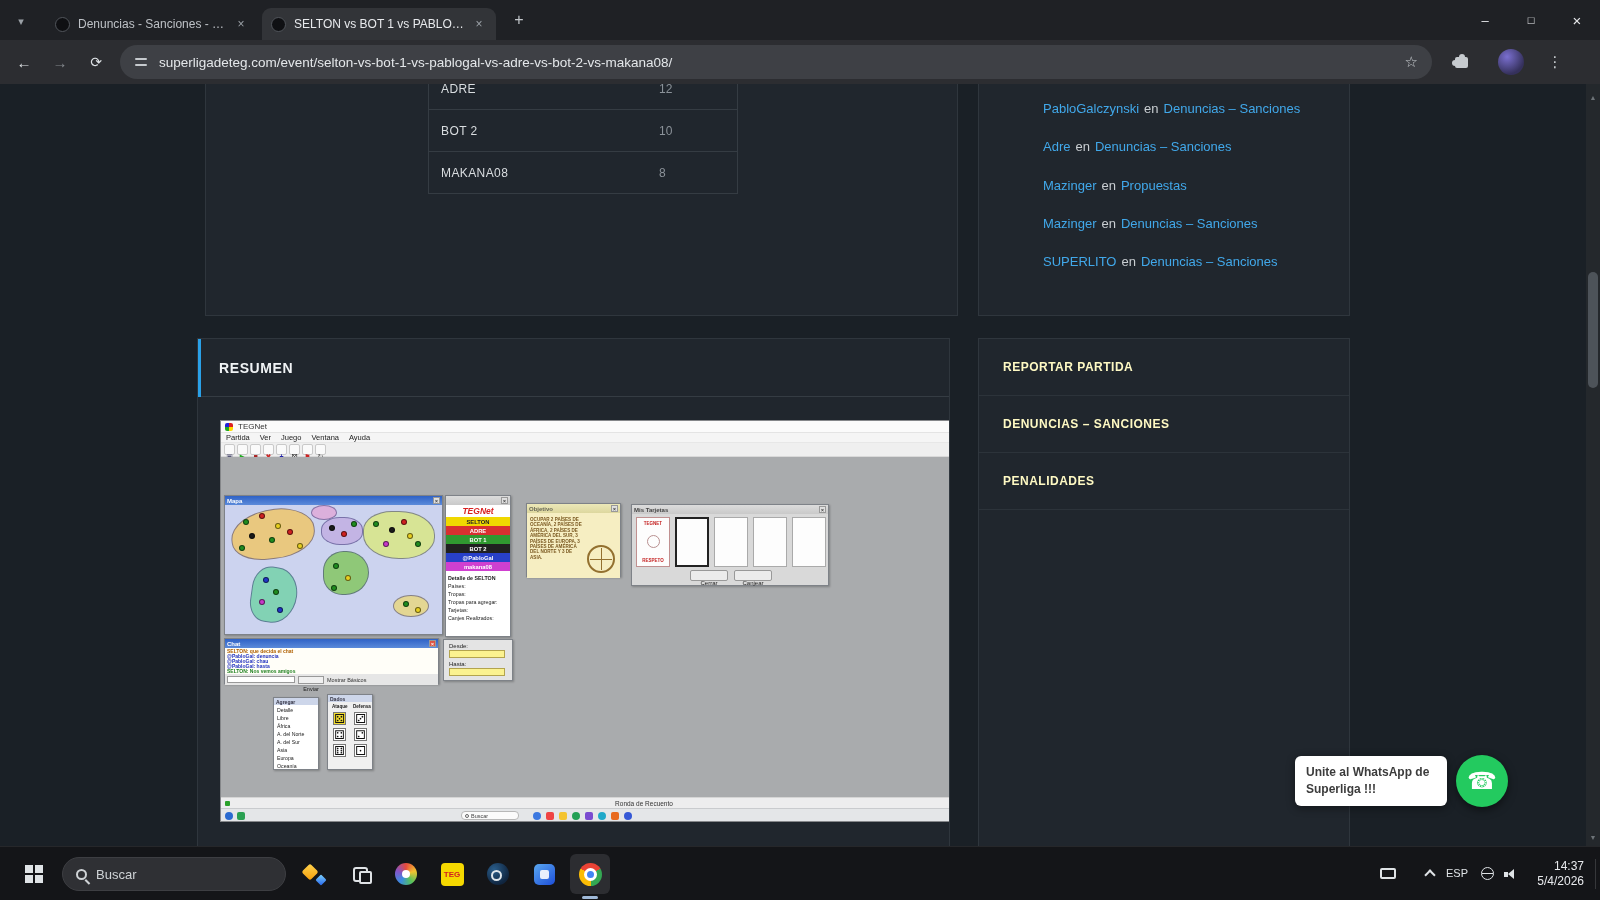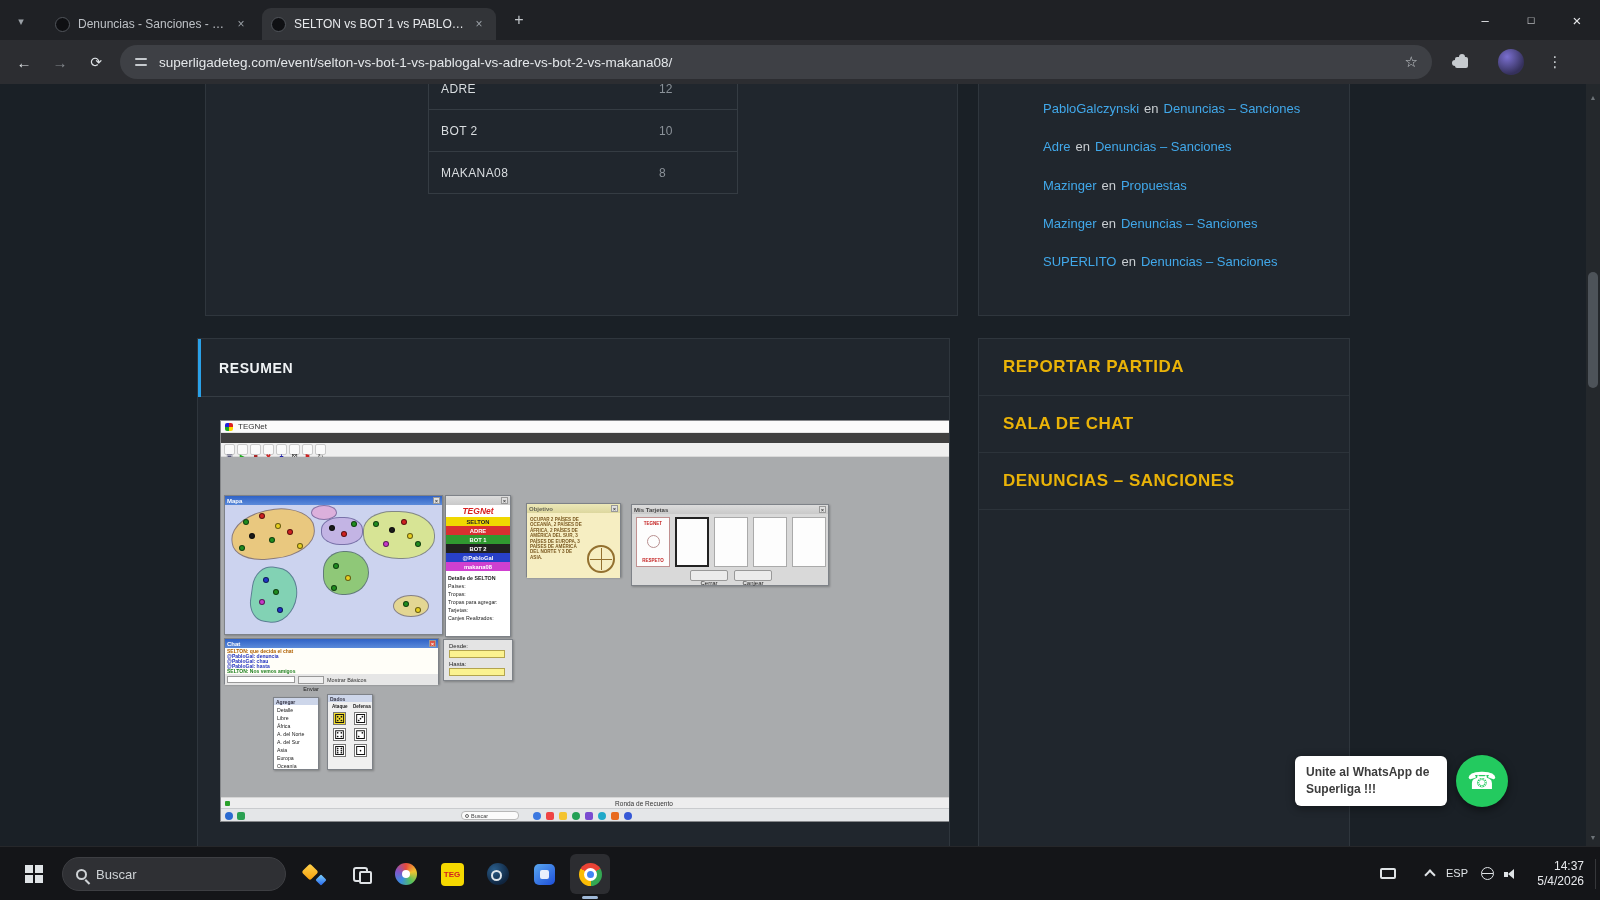--- a/index.html
+++ b/index.html
@@ -64,35 +64,35 @@
 
 .comment{position:absolute;left:64px;height:18px;display:flex;gap:5px;align-items:center;font-size:13px;white-space:nowrap}
 .c-link{color:#41a8ea;cursor:pointer}
 .c-en{color:#c9ced2}
 .c1{top:15px}.c2{top:53px}.c3{top:92px}.c4{top:130px}.c5{top:168px}
 
 .sec-head{position:relative;height:58px;border-bottom:1px solid #353c43;display:flex;align-items:center}
 .sec-head::before{content:"";position:absolute;left:-1px;top:-1px;width:4px;height:59px;background:#2aa1e8}
 .sec-title{margin-left:21px;font-size:14px;font-weight:bold;color:#f0f3f5;letter-spacing:.6px}
 .cat-item{height:57px;border-bottom:1px solid #2c333a;display:flex;align-items:center;padding-left:24px;cursor:pointer}
-.cat-item span{font-size:17px;font-weight:bold;color:#eab308;letter-spacing:.5px}
+.cat-item span{font-size:12px;font-weight:bold;color:#fef9c3;letter-spacing:.5px}
 
 .scrollbar{position:absolute;right:0;top:0;width:14px;height:762px;background:#24282c}
 .sb-thumb{position:absolute;left:2px;top:188px;width:10px;height:116px;background:#4d5359;border-radius:5px}
 .sb-up,.sb-down{position:absolute;left:3px;width:8px;color:#6d7378;text-align:center}
 .sb-up{top:2px}.sb-up::before{content:"▲";font-size:7px}
 .sb-down{bottom:2px}.sb-down::before{content:"▼";font-size:7px}
 
 .wa-tip{position:absolute;left:1295px;top:672px;width:152px;height:50px;background:#fff;border-radius:6px;box-shadow:0 2px 8px rgba(0,0,0,.45);padding:8px 11px;z-index:5}
 .wa-tip div{font-size:12px;font-weight:bold;color:#3c3c3c;line-height:17px}
 .wa-fab{position:absolute;left:1456px;top:671px;width:52px;height:52px;border-radius:50%;background:#23ca5f;display:flex;align-items:center;justify-content:center;box-shadow:0 3px 8px rgba(0,0,0,.5);z-index:5;cursor:pointer}
 .wa-glyph::before{content:"☎";color:#fff;font-size:24px;font-family:"DejaVu Sans",sans-serif}
 
 
-.teg{position:absolute;left:23px;top:82px;width:846px;height:400px;background:#404040;box-shadow:0 0 0 1px #85878a}
+.teg{position:absolute;left:23px;top:82px;width:846px;height:400px;background:#fde047;box-shadow:0 0 0 1px #85878a}
 .tg-titlebar{position:absolute;left:0;top:0;width:100%;height:12px;background:#fbfbfb;border-bottom:1px solid #e4e4e4;display:flex;align-items:center}
 .tg-appicon{width:8px;height:8px;margin-left:4px;background:conic-gradient(#d22 0 25%,#fd0 0 50%,#2a2 0 75%,#22d 0);border-radius:2px}
 .tg-apptitle{margin-left:5px;font-size:8px;color:#333}
 .tg-winbtns{margin-left:auto;display:flex;margin-right:5px;gap:9px;color:#555}
 .tg-winbtns i{font-style:normal;font-size:7px;line-height:12px}
 .tg-menubar{position:absolute;left:0;top:12px;width:100%;height:10px;background:#f5f5f5;display:flex;gap:10px;align-items:center;padding-left:5px;border-bottom:1px solid #e7e7e7}
 .tg-menubar span{font-size:7.5px;color:#222}
 .tg-toolbar{position:absolute;left:0;top:22px;width:100%;height:14px;background:#efefef;border-bottom:1px solid #d9d9d9;display:flex;gap:2px;align-items:center;padding-left:3px}
 .tg-tb{width:11px;height:11px;border:1px solid #c9c9c9;background:#fafafa;border-radius:2px;text-align:center}
 .tg-tb::before{font-size:7px;line-height:9px}
@@ -354,20 +354,27 @@
       <div class="teg">
         <div class="tg-titlebar">
           <span class="tg-appicon"></span>
           <span class="tg-apptitle">TEGNet</span>
           <span class="tg-winbtns">
               <i>–</i>
               <i>□</i>
               <i>×</i>
             </span>
         </div>
+        <div class="tg-menubar">
+          <span>Partida</span>
+          <span>Ver</span>
+          <span>Juego</span>
+          <span>Ventana</span>
+          <span>Ayuda</span>
+        </div>
         <div class="tg-toolbar">
           <span class="tg-tb tb1"></span>
           <span class="tg-tb tb2"></span>
           <span class="tg-tb tb3"></span>
           <span class="tg-tb tb4"></span>
           <span class="tg-tb tb5"></span>
           <span class="tg-tb tb6"></span>
           <span class="tg-tb tb7"></span>
           <span class="tg-tb tb8"></span>
         </div>
@@ -566,24 +573,24 @@
           </span>
         </div>
       </div>
     </div>
 
     <div class="panel p-categories">
       <div class="cat-item">
           <span>REPORTAR PARTIDA</span>
         </div>
       <div class="cat-item">
-          <span>SALA DE CHAT</span>
+          <span>DENUNCIAS – SANCIONES</span>
         </div>
       <div class="cat-item">
-          <span>DENUNCIAS – SANCIONES</span>
+          <span>PENALIDADES</span>
         </div>
     </div>
 
     <div class="wa-tip">
       <div>Unite al WhatsApp de</div>
       <div>Superliga !!!</div>
     </div>
     <div class="wa-fab">
         <span class="wa-glyph"></span>
       </div>

